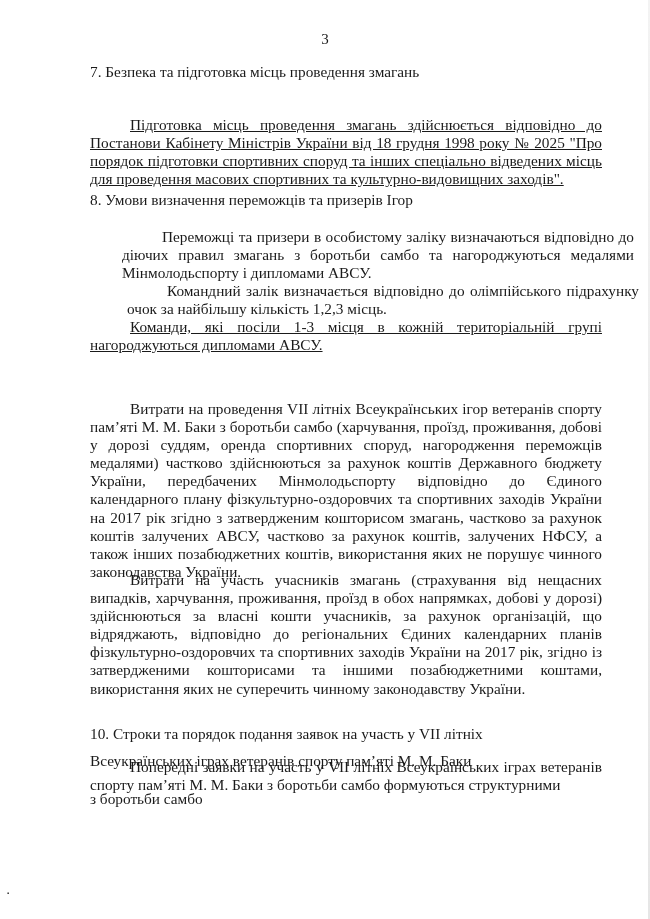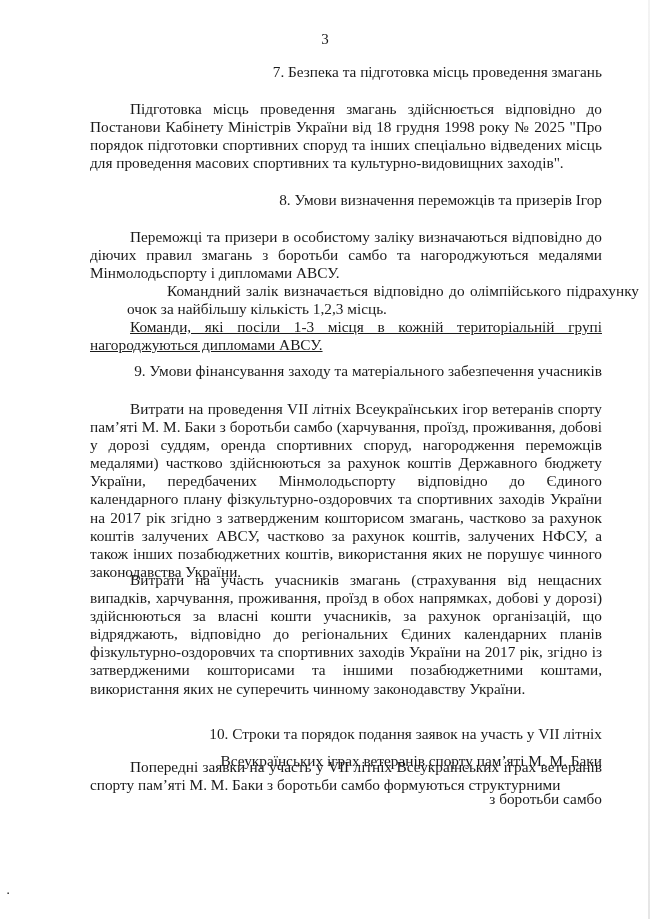--- a/index.html
+++ b/index.html
@@ -2,40 +2,39 @@
 <html><head>
 <meta charset="utf-8">
 <style>
   html, body { margin: 0; padding: 0; }
   body {
     width: 650px; height: 919px; background: #ffffff; position: relative; overflow: hidden;
     font-family: "Liberation Serif", "DejaVu Serif", serif; color: #1a1a1a;
   }
   .page { position: absolute; left: 0; top: 0; width: 650px; height: 919px; }
   .pnum { position: absolute; top: 31px; left: 0; width: 650px; text-align: center; font-size: 15px; }
-  .heading { position: absolute; left: 90px; width: 512px; text-align: right; font-size: 15.3px; line-height: 18px; }
+  .heading { position: absolute; left: 90px; width: 512px; text-align: left; font-size: 15.3px; line-height: 18px; }
   .para { position: absolute; left: 90px; width: 512px; font-size: 15.3px; line-height: 18.1px; text-align: justify; text-indent: 40px; }
   .edge-mark { position: absolute; left: 7px; top: 890px; font-size: 6px; color: #333; }
   .right-edge { position: absolute; right: 0; top: 0; width: 2px; height: 919px; background: linear-gradient(#f3f3f3,#e6e6e6); }
 </style>
 </head>
 <body>
 
 <div class="page">
   <div class="pnum">3</div>
 
   <div class="heading" style="top:63px;">7. Безпека та підготовка місць проведення змагань</div>
-  <div class="para" style="top:100px;">Підготовка місць проведення змагань здійснюється відповідно до Постанови Кабінету Міністрів України від 18 грудня 1998 року № 2025 "Про порядок підготовки спортивних споруд та інших спеціально відведених місць для проведення масових спортивних та культурно-видовищних заходів".</div>
+  <div class="para" style="top:116px;text-decoration:underline;">Підготовка місць проведення змагань здійснюється відповідно до Постанови Кабінету Міністрів України від 18 грудня 1998 року № 2025 "Про порядок підготовки спортивних споруд та інших спеціально відведених місць для проведення масових спортивних та культурно-видовищних заходів".</div>
 
   <div class="heading" style="top:191px;">8. Умови визначення переможців та призерів Ігор</div>
-  <div class="para" style="top:228px;">Переможці та призери в особистому заліку визначаються відповідно до діючих правил змагань з боротьби самбо та нагороджуються медалями Мінмолодьспорту і дипломами АВСУ.</div>
+  <div class="para" style="top:228px;margin-left:32px;">Переможці та призери в особистому заліку визначаються відповідно до діючих правил змагань з боротьби самбо та нагороджуються медалями Мінмолодьспорту і дипломами АВСУ.</div>
   <div class="para" style="top:282px;margin-left:37px;">Командний залік визначається відповідно до олімпійського підрахунку очок за найбільшу кількість 1,2,3 місць.</div>
   <div class="para" style="top:318px;text-decoration:underline;">Команди, які посіли 1-3 місця в кожній територіальній групі нагороджуються дипломами АВСУ.</div>
 
-  <div class="heading" style="top:362px;">9. Умови фінансування заходу та матеріального забезпечення учасників</div>
   <div class="para" style="top:400px;">Витрати на проведення VII літніх Всеукраїнських ігор ветеранів спорту пам’яті М. М. Баки з боротьби самбо (харчування, проїзд, проживання, добові у дорозі суддям, оренда спортивних споруд, нагородження переможців медалями) частково здійснюються за рахунок коштів Державного бюджету України, передбачених Мінмолодьспорту відповідно до Єдиного календарного плану фізкультурно-оздоровчих та спортивних заходів України на 2017 рік згідно з затвердженим кошторисом змагань, частково за рахунок коштів залучених АВСУ, частково за рахунок коштів, залучених НФСУ, а також інших позабюджетних коштів, використання яких не порушує чинного законодавства України.</div>
   <div class="para" style="top:571px;">Витрати на участь учасників змагань (страхування від нещасних випадків, харчування, проживання, проїзд в обох напрямках, добові у дорозі) здійснюються за власні кошти учасників, за рахунок організацій, що відряджають, відповідно до регіональних Єдиних календарних планів фізкультурно-оздоровчих та спортивних заходів України на 2017 рік, згідно із затвердженими кошторисами та іншими позабюджетними коштами, використання яких не суперечить чинному законодавству України.</div>
 
   <div class="heading" style="top:725px;">10. Строки та порядок подання заявок на участь у VII  літніх</div>
   <div class="heading" style="top:752px;">Всеукраїнських іграх ветеранів спорту пам’яті М. М. Баки</div>
   <div class="heading" style="top:790px;">з боротьби самбо</div>
   <div class="para" style="top:758px;">Попередні заявки на участь у VII літніх Всеукраїнських іграх ветеранів спорту пам’яті М. М. Баки з боротьби самбо формуються структурними</div>
 
   <div class="edge-mark">▪</div>
   <div class="right-edge"></div>

